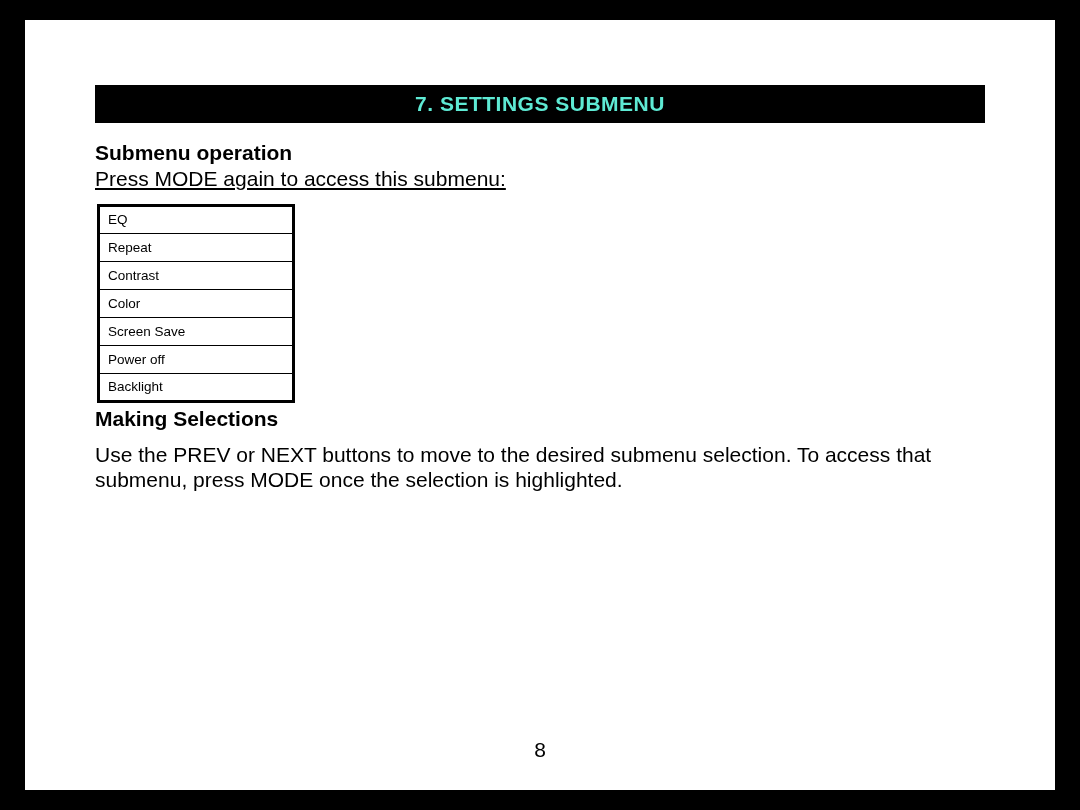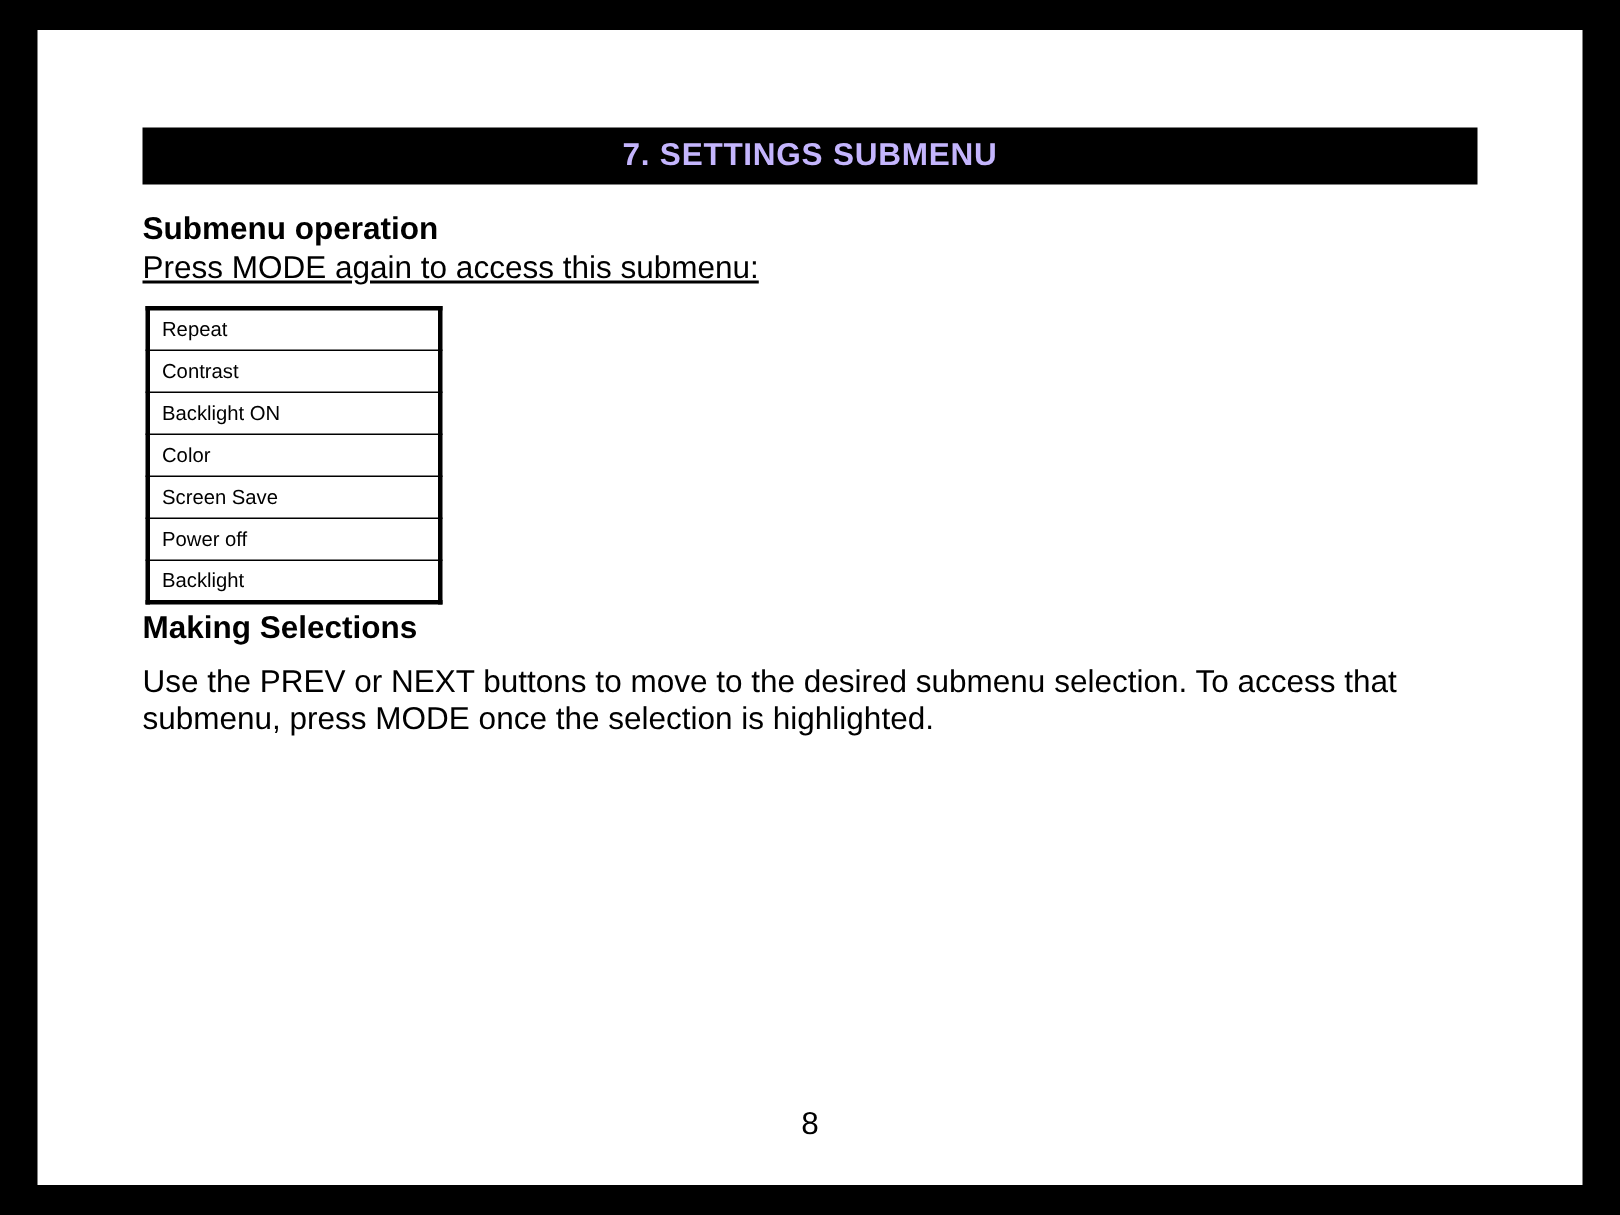--- a/index.html
+++ b/index.html
@@ -19,21 +19,21 @@
     .page {
       width: 1030px;
       height: 770px;
       background: #fff;
       margin-top: 20px;
       padding: 65px 70px 30px 70px;
       position: relative;
     }
     .section-header {
       background: #000;
-      color: #c4b5fd;
+      color: #5eead4;
       font-weight: bold;
       font-size: 21px;
       text-align: center;
       padding: 7px 0;
       letter-spacing: 0.5px;
       margin-bottom: 18px;
     }
     .subheading {
       font-weight: bold;
       font-size: 21px;
@@ -96,27 +96,27 @@
 
   <div class="section-header">7.  SETTINGS SUBMENU</div>
 
   <div class="subheading">Submenu operation</div>
   <div class="body-text-2">Press MODE again to access this submenu:</div>
 
   <div class="table-wrap">
     <table class="submenu-table">
       <tbody>
         <tr>
+            <td>EQ</td>
+          </tr>
+        <tr>
             <td>Repeat</td>
           </tr>
         <tr>
             <td>Contrast</td>
-          </tr>
-        <tr>
-            <td>Backlight ON</td>
           </tr>
         <tr>
             <td>Color</td>
           </tr>
         <tr>
             <td>Screen Save</td>
           </tr>
         <tr>
             <td>Power off</td>
           </tr>

